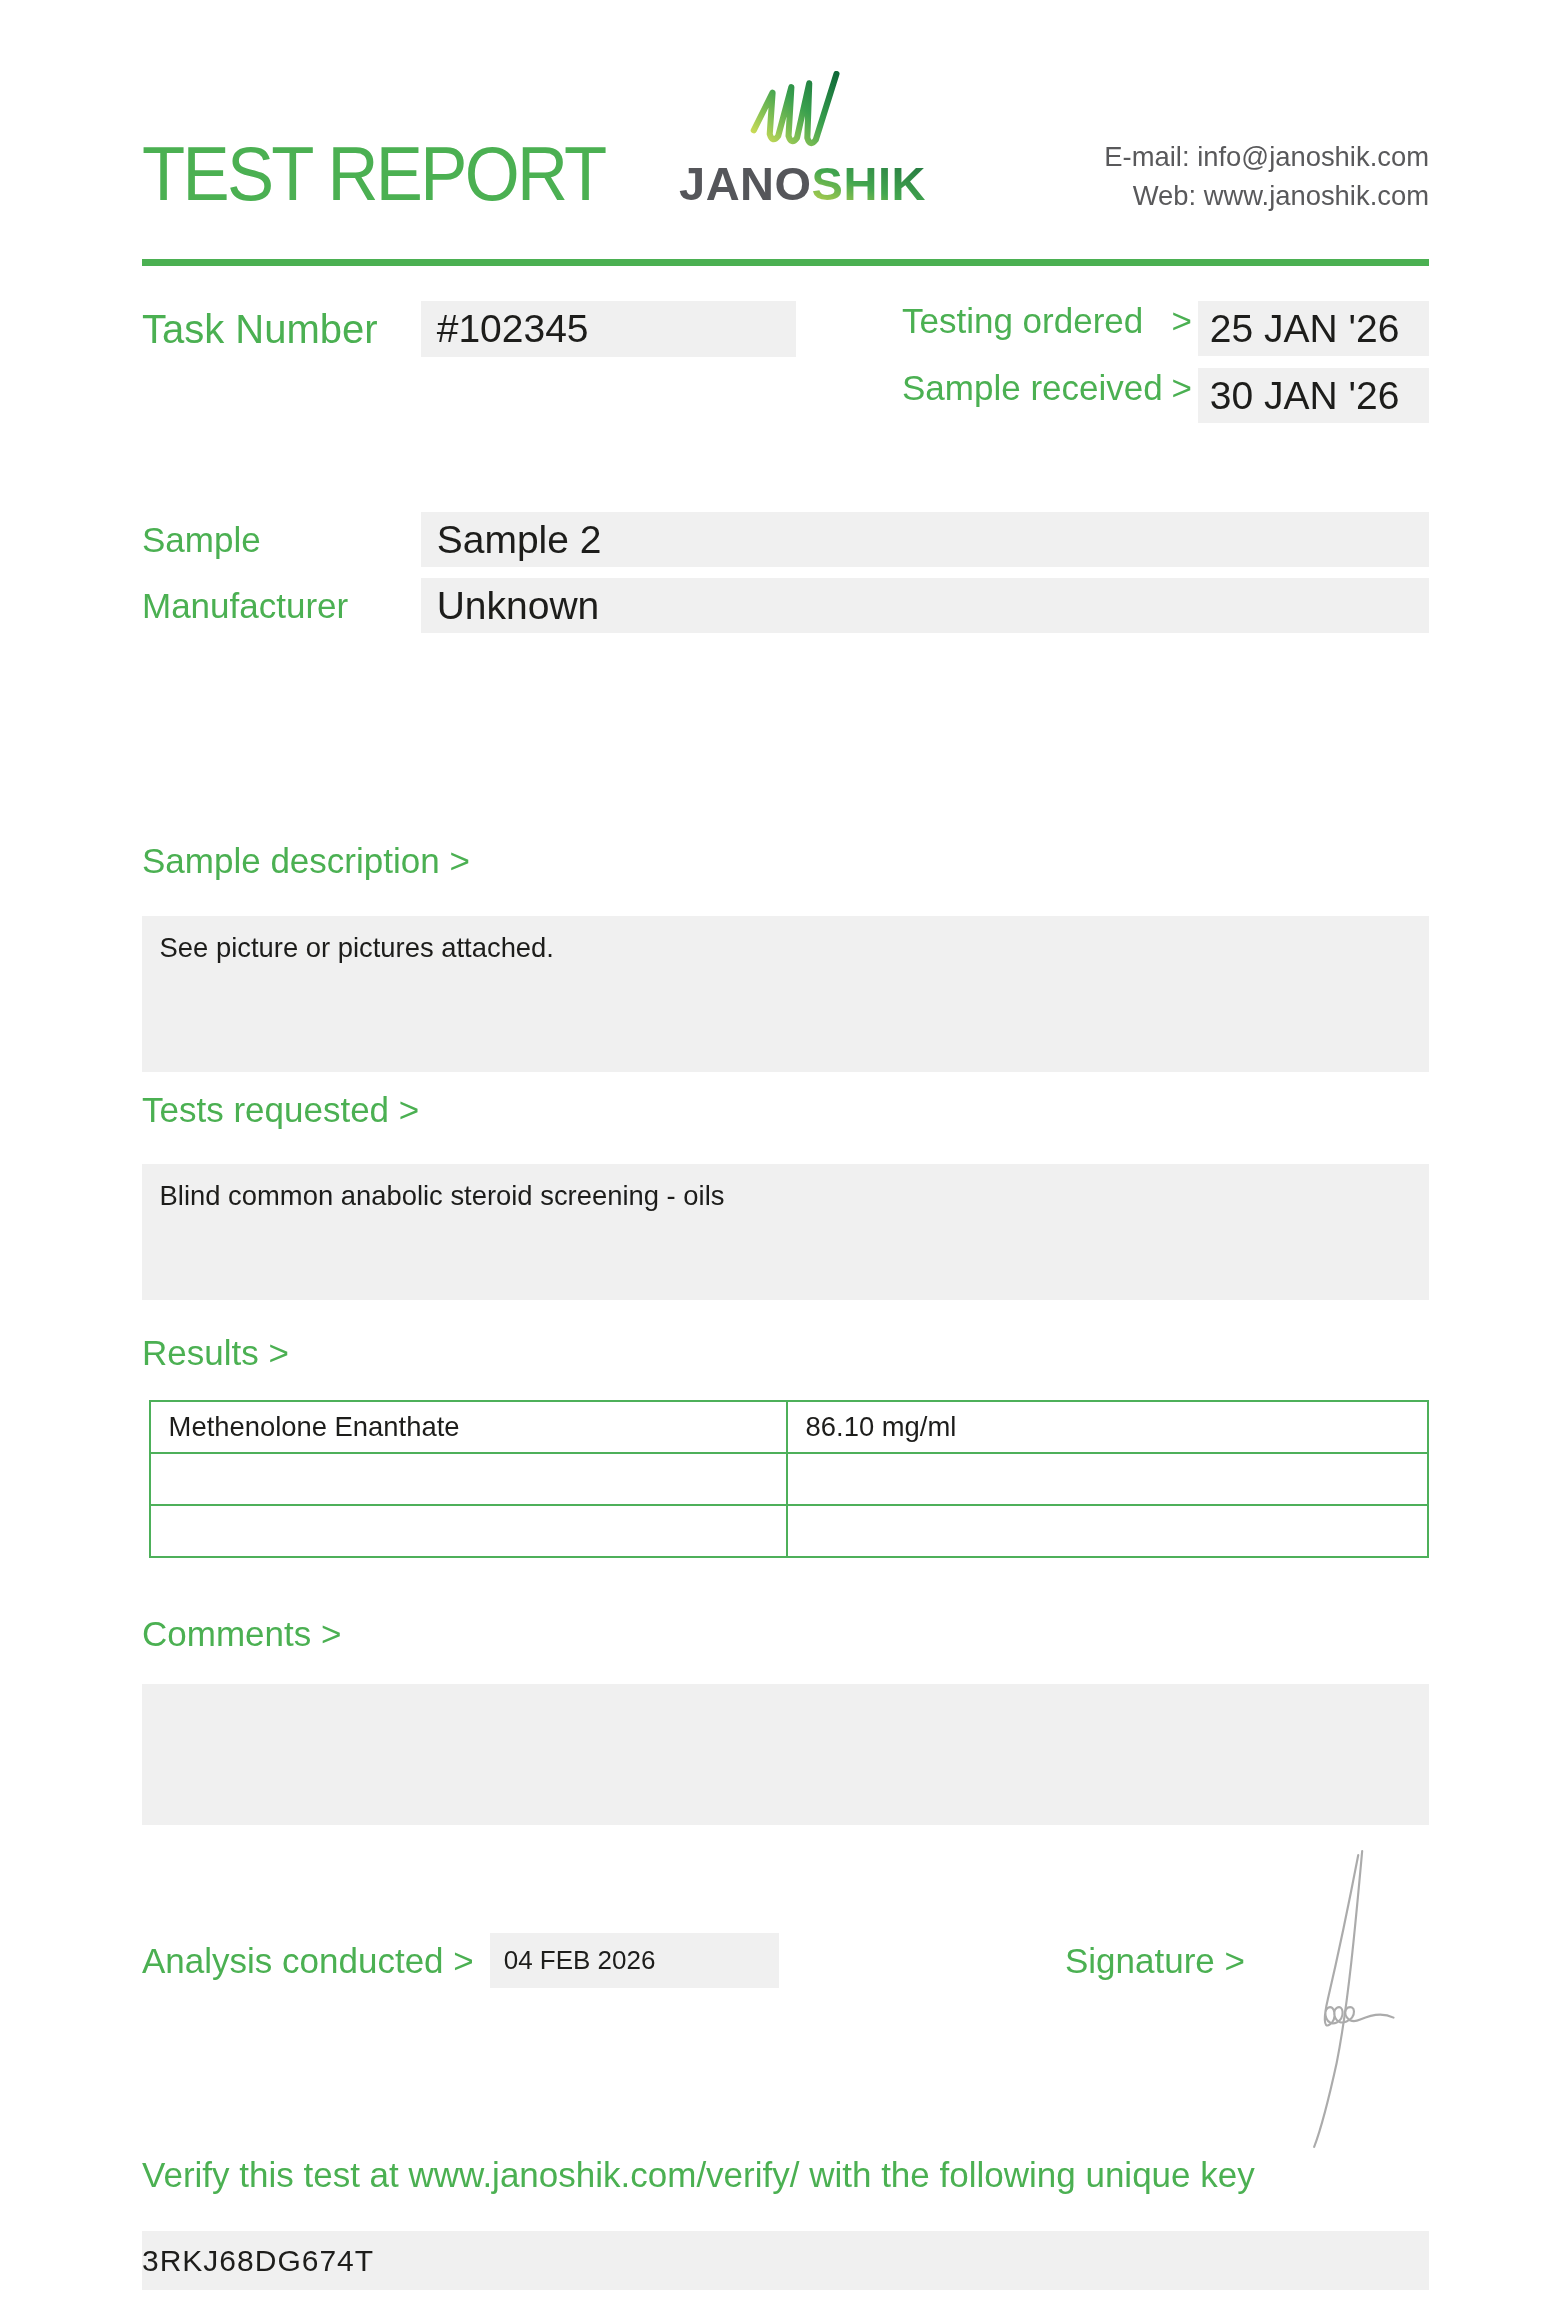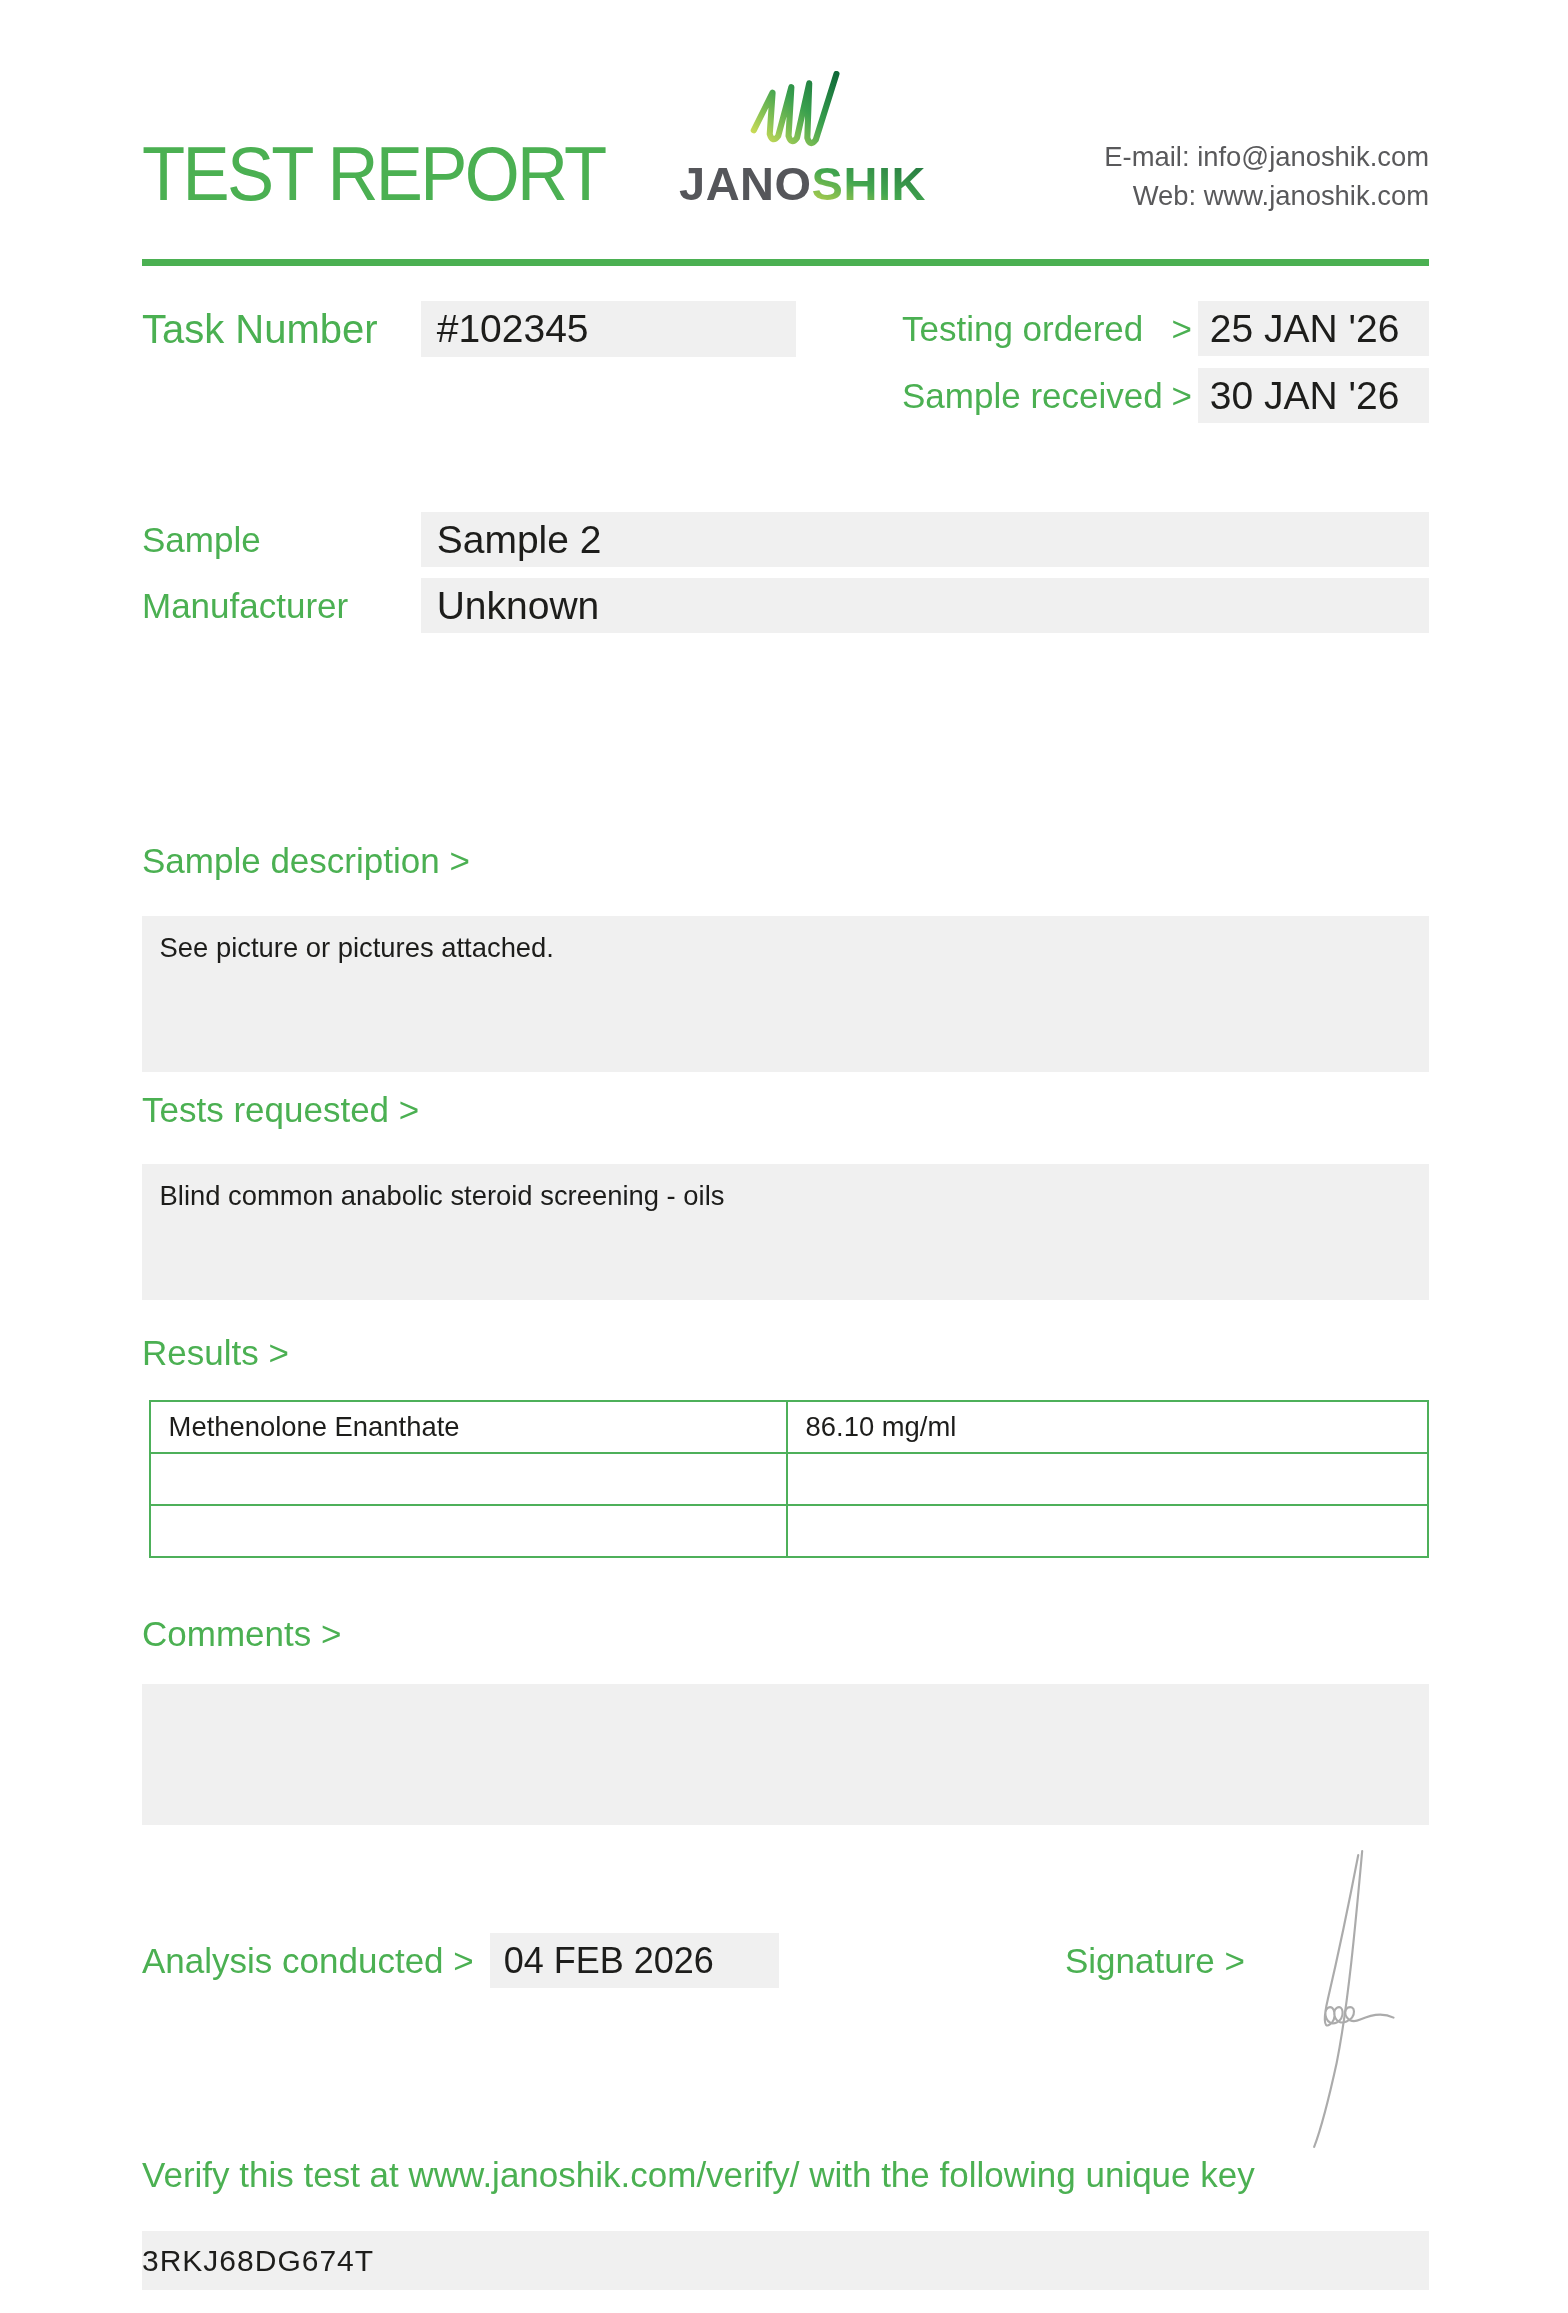--- a/index.html
+++ b/index.html
@@ -28,39 +28,39 @@
   .brand .jano{color:#55565a;}
   .brand .shik{
     background:linear-gradient(200deg,#1e6f3d 0%,#43a74f 55%,#cdd94e 100%);
     -webkit-background-clip:text;background-clip:text;color:transparent;
   }
   .contact{right:139px;top:137px;text-align:right;font-size:27.4px;line-height:39px;color:var(--contact-gray);white-space:nowrap;}
   .rule{left:142px;top:259px;width:1287px;height:6.9px;background:var(--green);}
   
   .task-label{left:142px;top:301px;height:56px;line-height:56px;font-size:40px;color:var(--green);white-space:nowrap;}
   .task-value{left:421px;top:301px;width:375px;height:56px;line-height:56px;background:var(--box-gray);font-size:39px;padding-left:15.7px;white-space:nowrap;}
-  .date-label{left:902px;width:290px;height:55px;display:flex;justify-content:space-between;align-items:center;font-size:35px;color:var(--green);white-space:nowrap;}
+  .date-label{left:902px;width:290px;height:55px;display:flex;justify-content:space-between;font-size:35px;color:var(--green);white-space:nowrap;}
   .date-box{left:1198px;width:231px;height:55px;line-height:55px;background:var(--box-gray);font-size:39px;padding-left:11.8px;white-space:nowrap;}
   
   .info-rows{left:142px;top:512px;width:1287px;}
   .info-row{display:flex;height:55px;margin-bottom:10.8px;}
   .info-label{width:279px;font-size:35px;color:var(--green);line-height:55px;white-space:nowrap;}
   .info-value{flex:1;background:var(--box-gray);font-size:39px;line-height:55px;padding-left:15.7px;white-space:nowrap;}
   
   .sec-heading{left:142px;font-size:35px;color:var(--green);line-height:43px;white-space:nowrap;}
   .sec-box{left:142px;width:1287px;background:var(--box-gray);font-size:27.4px;padding:13.7px 17.6px;line-height:35px;}
   
   .results-table{left:149px;top:1400px;width:1280px;border-collapse:collapse;}
   .results-table td{
     border:2.9px solid var(--green-border);height:52px;font-size:27.4px;padding:0 0 0 17.6px;background:#ffffff;white-space:nowrap;
   }
   .results-table td.c1{width:637px;}
   
   .analysis-label{left:142px;top:1933px;height:55px;line-height:55px;font-size:35px;color:var(--green);white-space:nowrap;}
-  .analysis-value{left:490px;top:1933px;width:289px;height:55px;line-height:55px;background:var(--box-gray);font-size:36px;padding-left:13.7px;white-space:nowrap;}
+  .analysis-value{left:490px;top:1933px;width:289px;height:55px;line-height:55px;background:var(--box-gray);font-size:26px;padding-left:13.7px;white-space:nowrap;}
   .signature-label{left:1065px;top:1933px;height:55px;line-height:55px;font-size:35px;color:var(--green);white-space:nowrap;}
   .signature-img{left:1274px;top:1847px;}
   .verify-line{left:142px;top:2152px;width:1294px;font-size:35px;color:var(--green);line-height:45px;white-space:nowrap;}
   .verify-key{left:142px;top:2231px;width:1287px;height:59px;line-height:59px;background:var(--box-gray);text-align:left;font-size:30px;letter-spacing:1px;}
 </style>
 </head>
 <body>
 
 <div class="abs title">TEST REPORT</div>
 

